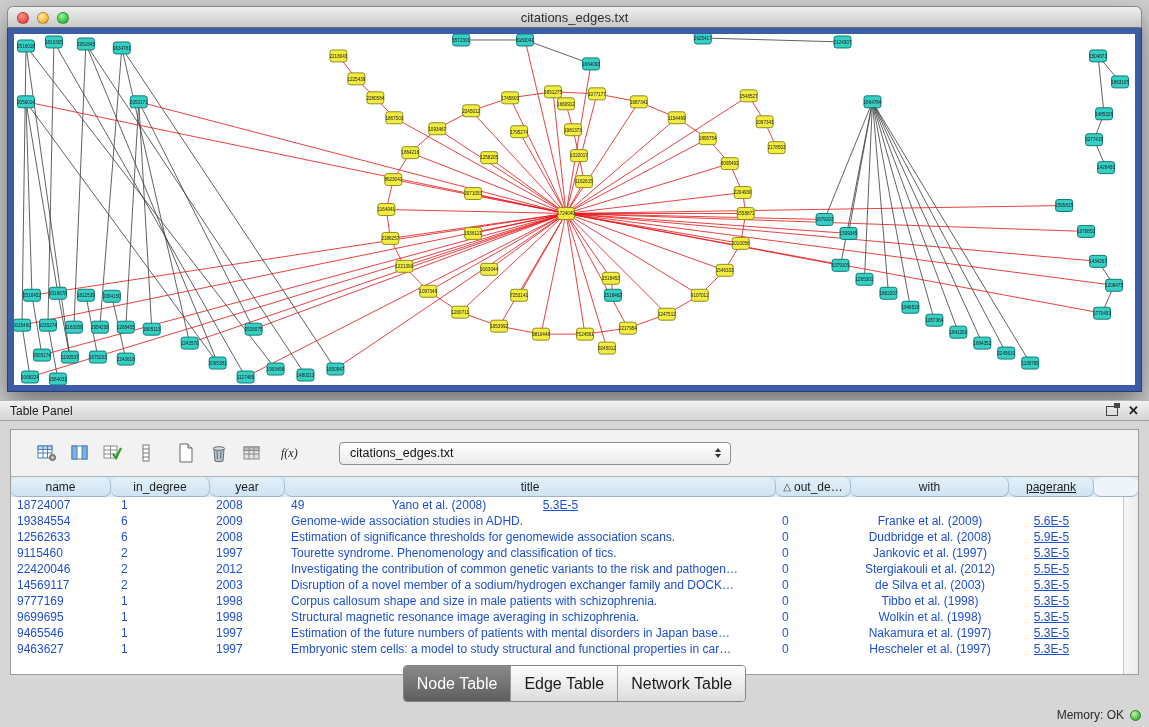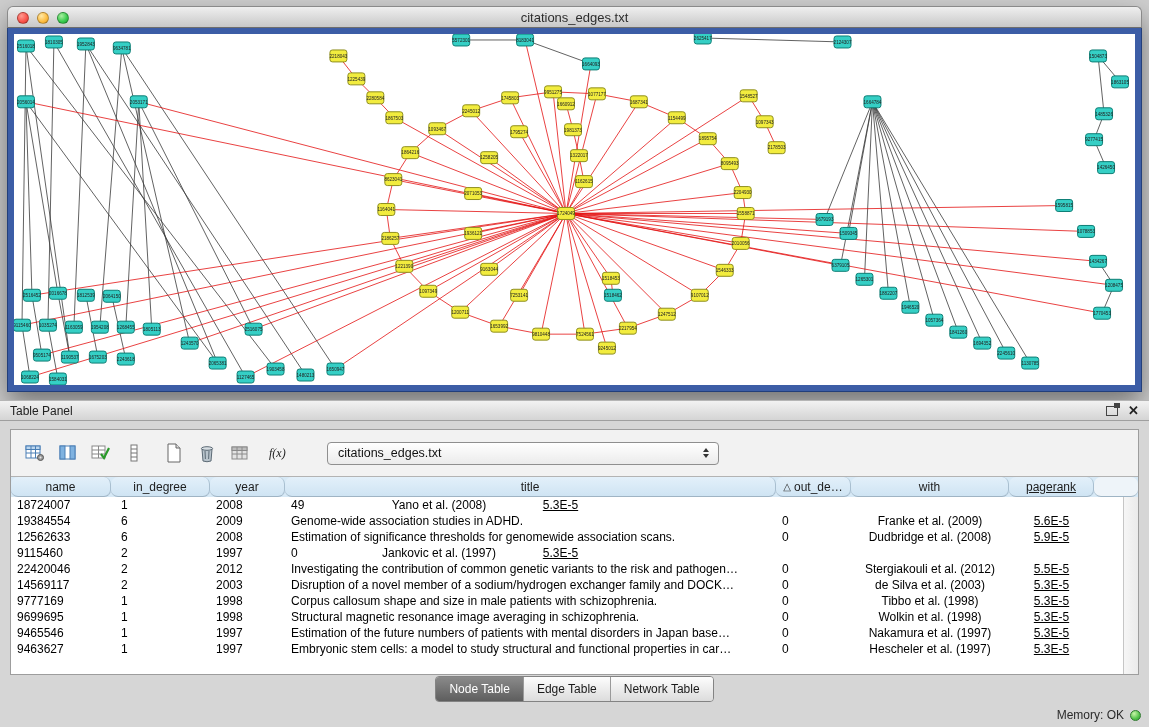--- a/index.html
+++ b/index.html
@@ -36,21 +36,21 @@
   .ph-icons { display:flex; align-items:center; gap:10px; margin-right:10px; }
   .float-ic { width:12px; height:10px; border:1.5px solid #444; position:relative; display:inline-block; }
   .float-ic::after { content:""; position:absolute; right:-3px; top:-4px; width:6px; height:5px;
     background:#444; }
   .close-ic { font-size:13px; font-weight:bold; color:#222; line-height:12px; cursor:default; }
 
   .panel-body { position:absolute; left:0; top:421px; width:100%; height:306px; background:#d6d6d6; }
   .panel-content { position:absolute; left:10px; right:10px; top:8px; bottom:52px;
     background:#f2f2f2; border:1px solid #9d9d9d; }
 
-  .toolbar { height:46px; display:flex; align-items:center; padding-left:10px; }
+  .toolbar { height:46px; display:flex; align-items:center; padding-left:22px; }
   .tbtn { display:inline-flex; width:28px; height:26px; align-items:center; justify-content:center;
     margin-right:5px; border-radius:3px; }
   .tbtn.gap { margin-right:12px; }
   .net-select { margin-left:28px; width:392px; height:23px; border:1px solid #8f8f8f; border-radius:4px;
     background:linear-gradient(#ffffff,#ebebeb); display:flex; align-items:center;
     font-size:12.5px; color:#111; padding-left:10px; position:relative; }
   .net-select .sel-label { flex:1; }
   .stepper { width:16px; margin-right:4px; display:flex; flex-direction:column; align-items:center; }
   .tri-up { width:0; height:0; border-left:3.5px solid transparent; border-right:3.5px solid transparent;
     border-bottom:4.5px solid #333; margin-bottom:2px; }
@@ -61,31 +61,31 @@
     border-top:1px solid #b3b3b3; }
   .grid-header { display:flex; height:20px; background:#d7e9f6; }
   .hcell { height:20px; border-right:1px solid #a9bfd0; border-bottom:1px solid #9fb4c4;
     background:linear-gradient(#e3f0fa,#cfe4f3); font-size:12px; color:#1c1c1c;
     display:flex; align-items:center; justify-content:center; overflow:hidden; white-space:nowrap;border-radius:7px; }
   .hcell.filler { flex:1; background:#eef4f9; border-right:none; justify-content:flex-start; }
   .sorticon { margin-right:3px; font-size:10px; color:#333; }
   .c0 { width:100px; } .c1 { width:99px; } .c2 { width:75px; } .c3 { width:491px; }
   .c4 { width:75px; } .c5 { width:158px; } .c6 { width:85px;text-decoration:underline; }
   .grid-rows { position:absolute; left:0; right:15px; top:20px; bottom:0; overflow:hidden; }
-  .trow { display:flex; height:16px; line-height:16px; font-size:12px; color:#000000; white-space:nowrap; }
+  .trow { display:flex; height:16px; line-height:16px; font-size:12px; color:#1d4ed8; white-space:nowrap; }
   .cell { overflow:hidden; padding:0 4px 0 6px; }
   .cell.c1 { padding-left:10px; }
   .cell.c5, .cell.c6 { text-align:center; padding-left:0; padding-right:0; }
   .grid-scrollbar { position:absolute; right:0; top:20px; bottom:0; width:15px;
     background:linear-gradient(to right,#f6f6f6,#ebebeb); border-left:1px solid #c6c6c6; }
 
   .tabs { position:absolute; left:0; right:0; bottom:25px; display:flex; justify-content:center; }
   .tabgroup { display:flex; border:1px solid #838383; border-radius:4px; overflow:hidden;
     box-shadow:inset 0 1px 0 rgba(255,255,255,.7); }
-  .tab { font-size:12px; color:#1a1a1a; padding:11px 13px; height:24px; display:flex; align-items:center;
+  .tab { font-size:16px; color:#1a1a1a; padding:11px 13px; height:35px; display:flex; align-items:center;
     background:linear-gradient(#fdfdfd,#dcdcdc); border-right:1px solid #9a9a9a; }
   .tab:last-child { border-right:none; }
   .tab.selected { background:linear-gradient(#8a8a8a,#5e5e5e); color:#ffffff; }
 
   .statusbar { position:absolute; right:8px; bottom:0; height:24px; display:flex; align-items:center; gap:6px; }
   .statusbar .mem { font-size:12px; color:#2b2b2b; }
   .memdot { width:11px; height:11px; border-radius:50%; border:1px solid #2f7a2f;
     background:radial-gradient(circle at 35% 30%, #c9f5a9, #53c24a 60%, #2f9a33); }
 </style>
 </head>
@@ -788,20 +788,21 @@
               <span class="cell c2">2008</span>
               <span class="cell c3">Estimation of significance thresholds for genomewide association scans.</span>
               <span class="cell c4">0</span>
               <span class="cell c5">Dudbridge et al. (2008)</span>
               <span class="cell c6">5.9E-5</span>
             </div>
             <div class="trow">
               <span class="cell c0">9115460</span>
               <span class="cell c1">2</span>
               <span class="cell c2">1997</span>
+              <span class="cell c3">Tourette syndrome. Phenomenology and classification of tics.</span>
               <span class="cell c4">0</span>
               <span class="cell c5">Jankovic et al. (1997)</span>
               <span class="cell c6">5.3E-5</span>
             </div>
             <div class="trow">
               <span class="cell c0">22420046</span>
               <span class="cell c1">2</span>
               <span class="cell c2">2012</span>
               <span class="cell c3">Investigating the contribution of common genetic variants to the risk and pathogen…</span>
               <span class="cell c4">0</span>

